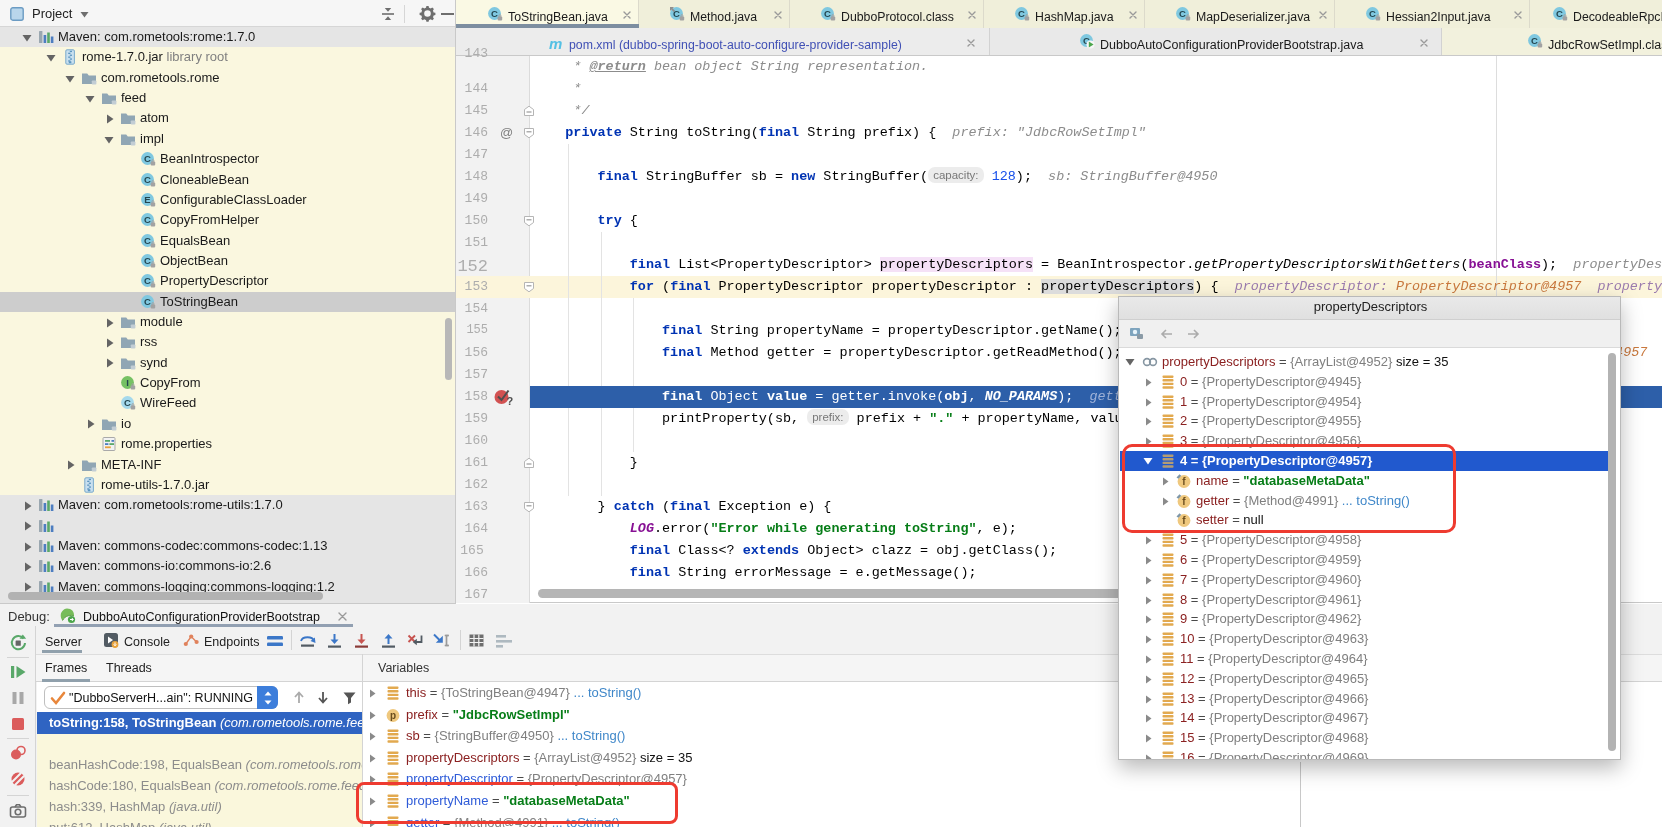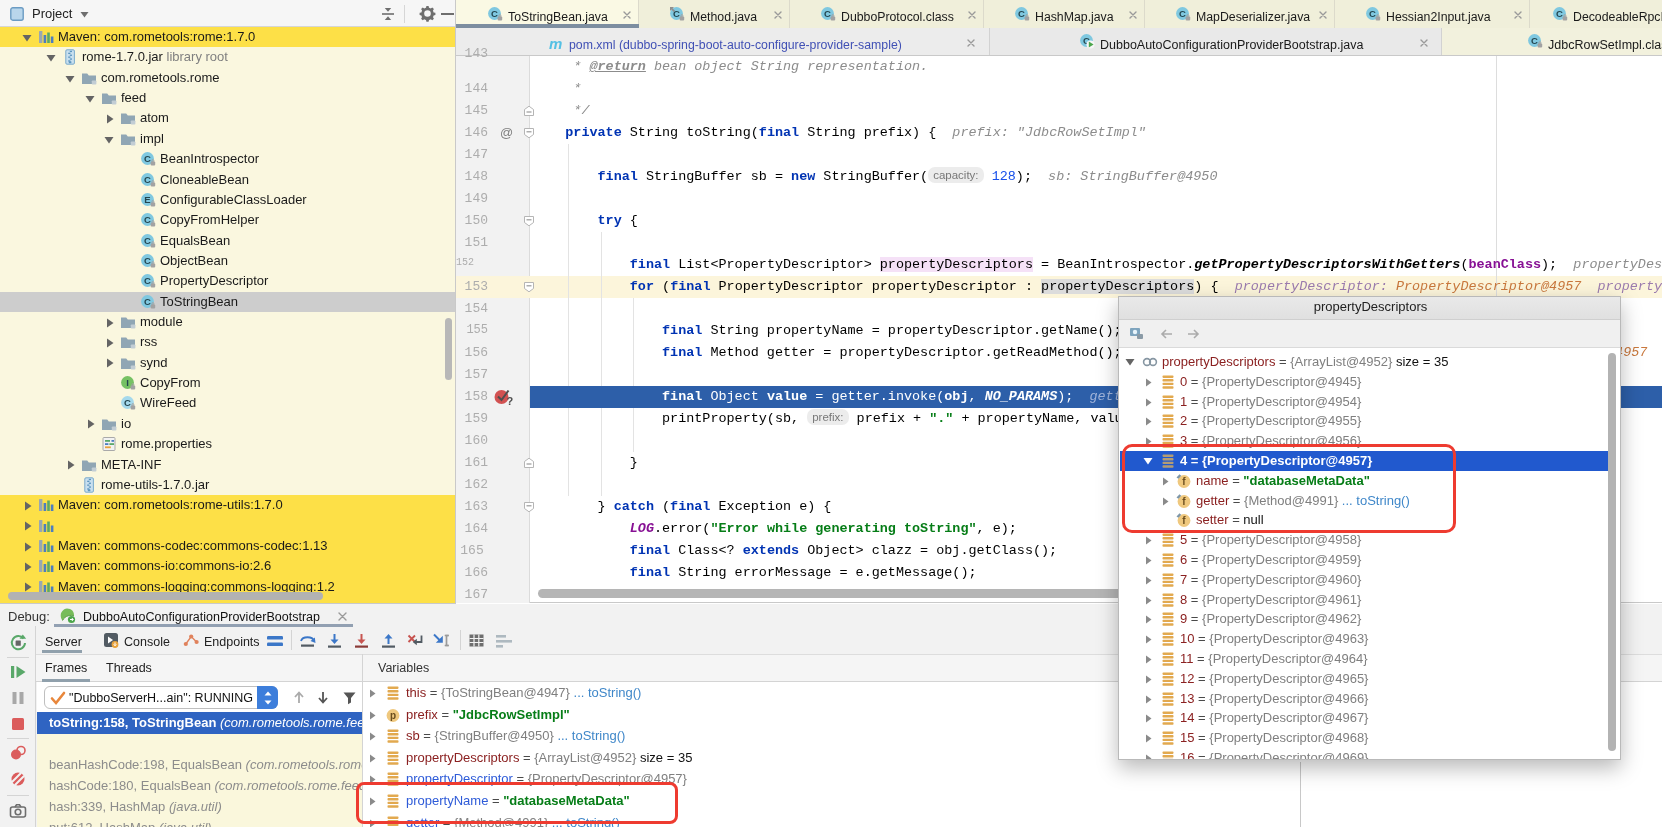--- a/index.html
+++ b/index.html
@@ -15,21 +15,21 @@
 .sti{color:#871094;font-style:italic}
 .hint{color:#8C8C8C;font-style:italic}
 .vh{color:#9B7BAE;font-style:italic}
 .oh{color:#C9783D;font-style:italic}
 .chip{display:inline-block;background:#ECECEC;border-radius:7px;color:#787878;
  font-family:"Liberation Sans",sans-serif;font-size:11.5px;font-style:normal;font-weight:normal;
  padding:0 5px;line-height:16px;vertical-align:1px}
 .trow{position:absolute;white-space:pre;font-size:13px;line-height:20px;color:#1a1a1a}
 .gray{color:#7F7F7F}
 </style></head><body>
-<div class="a" style="left:0;top:0;width:456px;height:604px;background:#fde047;border-right:1px solid #C9C9C9;border-bottom:1px solid #C9C9C9">
+<div class="a" style="left:0;top:0;width:456px;height:604px;background:#e5e5e5;border-right:1px solid #C9C9C9;border-bottom:1px solid #C9C9C9">
 <div class="a" style="left:0;top:0;width:455px;height:27px;background:#F6F6F6;border-bottom:1px solid #D6D6D6"></div>
 <svg style="position:absolute;left:10px;top:7px" width="14" height="14" viewBox="0 0 14 14">
       <rect x="0.8" y="0.8" width="12.4" height="12.4" rx="2" fill="#B9D6EB" stroke="#6B9BC3" stroke-width="1.4"></rect>
     </svg>
 <div class="lbl" style="left:32px;top:4px;color:#222">Project</div>
 <svg style="position:absolute;left:80px;top:10px" width="9" height="9" viewBox="0 0 9 9">
       <polygon points="0.5,2 8.5,2 4.5,7.5" fill="#6E6E6E"></polygon>
     </svg>
 <svg style="position:absolute;left:380px;top:6px" width="16" height="16" viewBox="0 0 16 16">
       <rect x="2" y="7.2" width="12" height="1.6" fill="#6E6E6E"></rect>
@@ -394,21 +394,21 @@
 <div class="a" style="left:530px;top:386px;width:1132px;height:22px;background:#2D5FA9"></div>
 <div class="a" style="left:456px;top:46px;width:32px;text-align:right;font-family:'Liberation Mono',monospace;font-size:13px;color:#ADADAD">143</div>
 <div class="a" style="left:456px;top:81px;width:32px;text-align:right;font-family:'Liberation Mono',monospace;font-size:13px;color:#ADADAD">144</div>
 <div class="a" style="left:456px;top:103px;width:32px;text-align:right;font-family:'Liberation Mono',monospace;font-size:13px;color:#ADADAD">145</div>
 <div class="a" style="left:456px;top:125px;width:32px;text-align:right;font-family:'Liberation Mono',monospace;font-size:13px;color:#ADADAD">146</div>
 <div class="a" style="left:456px;top:147px;width:32px;text-align:right;font-family:'Liberation Mono',monospace;font-size:13px;color:#ADADAD">147</div>
 <div class="a" style="left:456px;top:169px;width:32px;text-align:right;font-family:'Liberation Mono',monospace;font-size:13px;color:#ADADAD">148</div>
 <div class="a" style="left:456px;top:191px;width:32px;text-align:right;font-family:'Liberation Mono',monospace;font-size:13px;color:#ADADAD">149</div>
 <div class="a" style="left:456px;top:213px;width:32px;text-align:right;font-family:'Liberation Mono',monospace;font-size:13px;color:#ADADAD">150</div>
 <div class="a" style="left:456px;top:235px;width:32px;text-align:right;font-family:'Liberation Mono',monospace;font-size:13px;color:#ADADAD">151</div>
-<div class="a" style="left:456px;top:257px;width:32px;font-family:'Liberation Mono',monospace;font-size:10px;color:#ADADAD">152</div>
+<div class="a" style="left:456px;top:257px;width:32px;text-align:right;font-family:'Liberation Mono',monospace;font-size:17px;color:#ADADAD">152</div>
 <div class="a" style="left:456px;top:279px;width:32px;text-align:right;font-family:'Liberation Mono',monospace;font-size:13px;color:#ADADAD">153</div>
 <div class="a" style="left:456px;top:301px;width:32px;text-align:right;font-family:'Liberation Mono',monospace;font-size:13px;color:#ADADAD">154</div>
 <div class="a" style="left:456px;top:323px;width:32px;text-align:right;font-family:'Liberation Mono',monospace;font-size:12px;color:#ADADAD">155</div>
 <div class="a" style="left:456px;top:345px;width:32px;text-align:right;font-family:'Liberation Mono',monospace;font-size:13px;color:#ADADAD">156</div>
 <div class="a" style="left:456px;top:367px;width:32px;text-align:right;font-family:'Liberation Mono',monospace;font-size:13px;color:#ADADAD">157</div>
 <div class="a" style="left:456px;top:389px;width:32px;text-align:right;font-family:'Liberation Mono',monospace;font-size:13px;color:#ADADAD">158</div>
 <div class="a" style="left:456px;top:411px;width:32px;text-align:right;font-family:'Liberation Mono',monospace;font-size:13px;color:#ADADAD">159</div>
 <div class="a" style="left:456px;top:433px;width:32px;text-align:right;font-family:'Liberation Mono',monospace;font-size:13px;color:#ADADAD">160</div>
 <div class="a" style="left:456px;top:455px;width:32px;text-align:right;font-family:'Liberation Mono',monospace;font-size:13px;color:#ADADAD">161</div>
 <div class="a" style="left:456px;top:477px;width:32px;text-align:right;font-family:'Liberation Mono',monospace;font-size:13px;color:#ADADAD">162</div>
@@ -446,21 +446,21 @@
     <circle cx="7.5" cy="9" r="7" fill="#D25252"></circle>
     <path d="M4,8.5 L7.5,12 L14.5,2.5" stroke="#4F4F4F" stroke-width="2.1" fill="none"></path>
     <text x="12.5" y="17" font-size="11" font-weight="bold" fill="#4F4F4F" font-family="Liberation Sans">?</text>
   </svg>
 <div class="code" style="top:56px"><span class="cm">     * <span class="dt">@return</span> bean object String representation.</span></div>
 <div class="code" style="top:78px"><span class="cm">     *</span></div>
 <div class="code" style="top:100px"><span class="cm">     */</span></div>
 <div class="code" style="top:122px">    <span class="k">private</span> String toString(<span class="k">final</span> String prefix) {<span class="hint">  prefix: "JdbcRowSetImpl"</span></div>
 <div class="code" style="top:166px">        <span class="k">final</span> StringBuffer sb = <span class="k">new</span> StringBuffer(<span class="chip">capacity:</span> <span class="nm">128</span>);<span class="hint">  sb: StringBuffer@4950</span></div>
 <div class="code" style="top:210px">        <span class="k">try</span> {</div>
-<div class="code" style="top:254px">            <span class="k">final</span> List&lt;PropertyDescriptor&gt; <span style="background:#F5E1F7">propertyDescriptors</span> = BeanIntrospector.<span style="font-style:italic;font-weight:bold">getPropertyDescriptorsWithGetters</span>(<span class="fl" style="font-weight:bold">beanClass</span>);<span class="hint">  propertyDescrip</span></div>
+<div class="code" style="top:254px">            <span class="k">final</span> List&lt;PropertyDescriptor&gt; <span style="background:#F5E1F7">propertyDescriptors</span> = BeanIntrospector.<span style="font-style:italic;font-weight:normal">getPropertyDescriptorsWithGetters</span>(<span class="fl" style="font-weight:bold">beanClass</span>);<span class="hint">  propertyDescrip</span></div>
 <div class="code" style="top:276px">            <span class="k">for</span> (<span class="k">final</span> PropertyDescriptor propertyDescriptor : <span style="background:#DCDCDC">propertyDescriptors</span>) {<span class="vh">  propertyDescriptor: </span><span class="oh">PropertyDescriptor@4957</span><span class="vh">  propertyDescr</span></div>
 <div class="code" style="top:320px">                <span class="k">final</span> String propertyName = propertyDescriptor.getName();</div>
 <div class="code" style="top:342px">                <span class="k">final</span> Method getter = propertyDescriptor.getReadMethod();</div>
 <div class="code" style="top:342px;left:1607px"><span class="oh">@4957</span></div>
 <div class="code" style="top:386px"><span style="color:#fff">                <b>final</b> Object <b>value</b> = getter.invoke(<b>obj</b>, <b><i>NO_PARAMS</i></b>);</span><span style="color:#9FB3D9;font-style:italic">  gett</span></div>
 <div class="code" style="top:408px">                printProperty(sb, <span class="chip">prefix:</span> prefix + <span class="st">"."</span> + propertyName, value);</div>
 <div class="code" style="top:452px">            }</div>
 <div class="code" style="top:496px">        } <span class="k">catch</span> (<span class="k">final</span> Exception e) {</div>
 <div class="code" style="top:518px">            <span class="sti" style="font-weight:bold">LOG</span>.error(<span class="st">"Error while generating toString"</span>, e);</div>
 <div class="code" style="top:540px">            <span class="k">final</span> Class&lt;? <span class="k">extends</span> Object&gt; clazz = obj.getClass();</div>

